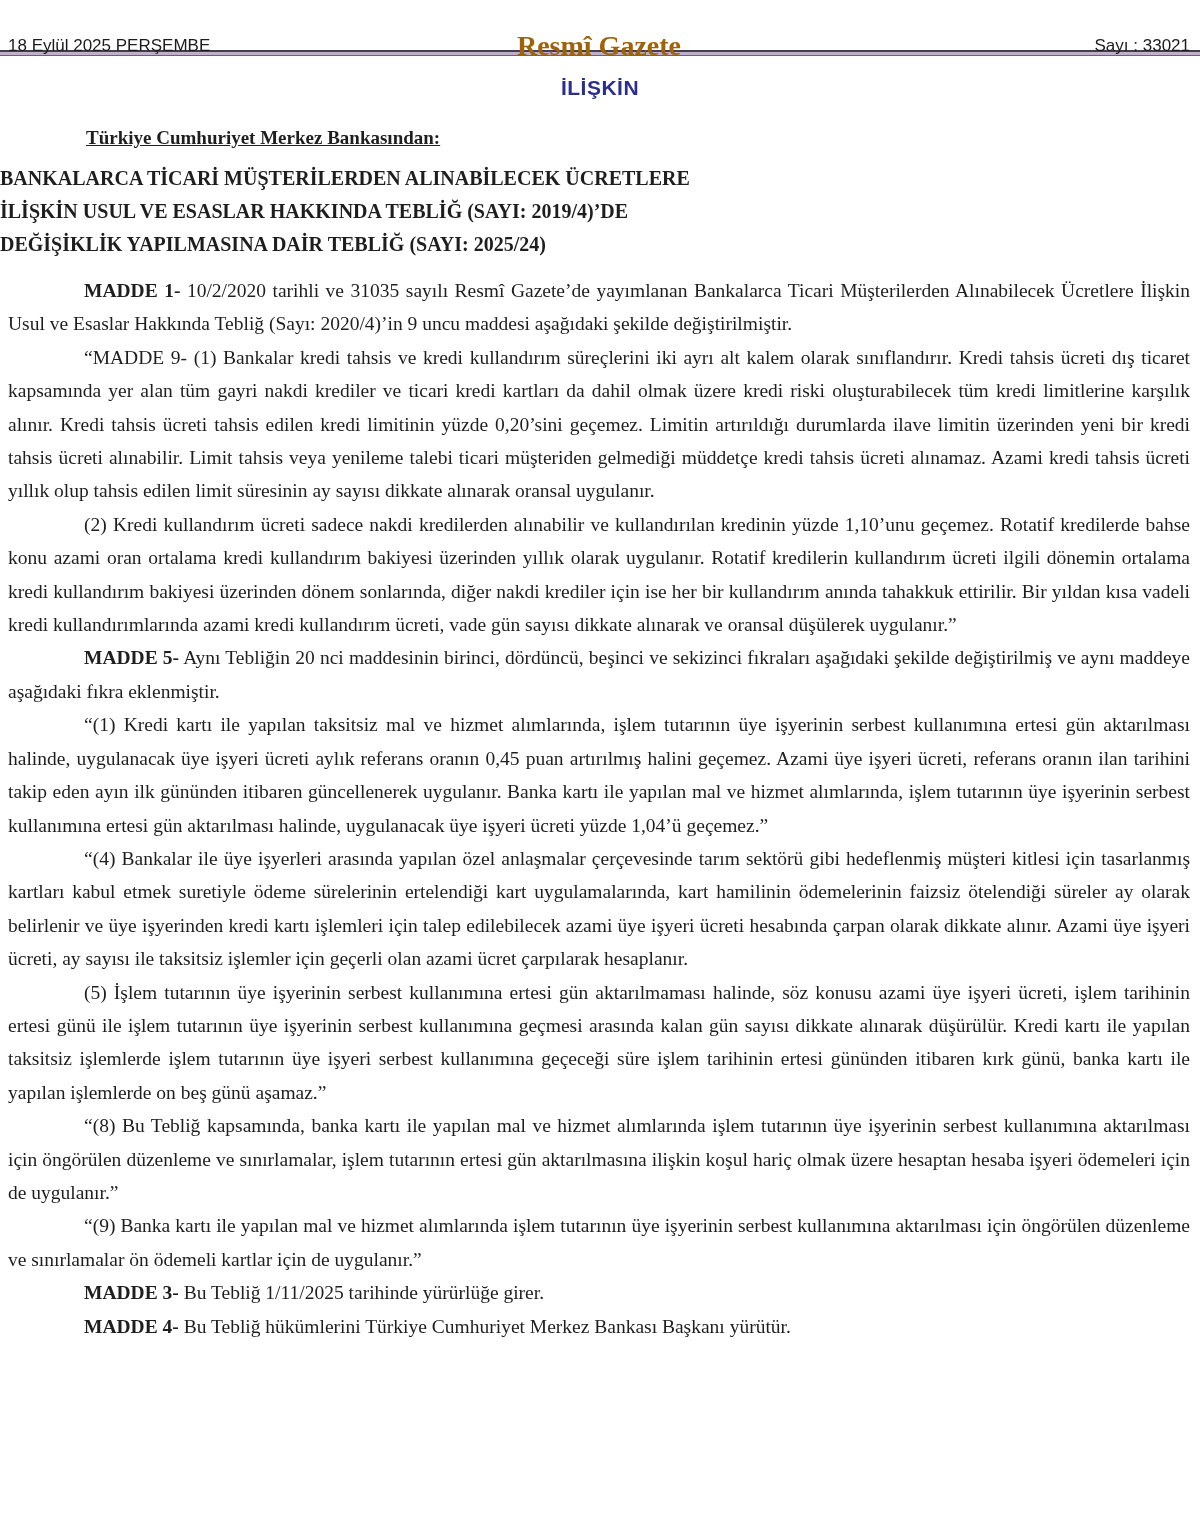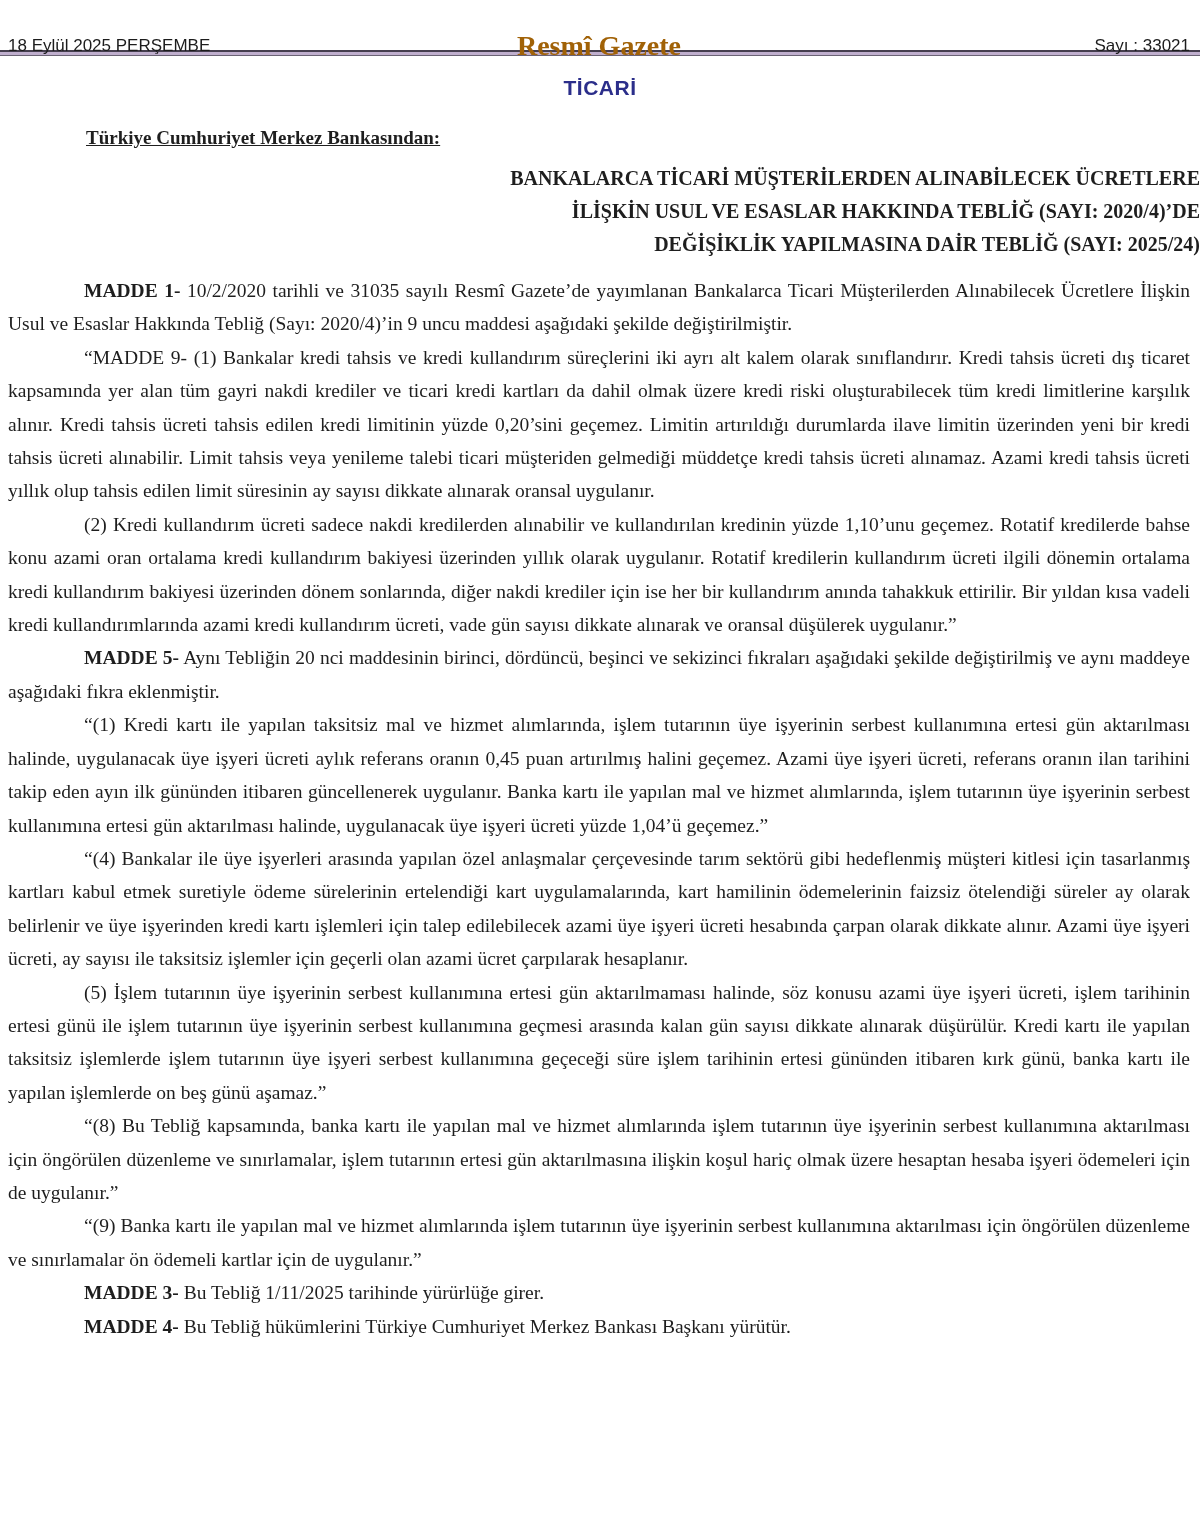--- a/index.html
+++ b/index.html
@@ -54,21 +54,21 @@
   }
   .source-line {
     margin: 27px 0 0 86px;
     font-family: "Liberation Serif", serif;
     font-weight: bold;
     font-size: 19px;
     text-decoration: underline;
   }
   .doc-title {
     margin-top: 13px;
-    text-align: right;
+    text-align: left;
     font-family: "Liberation Serif", serif;
     font-weight: bold;
     font-size: 20px;
     line-height: 33px;
   }
   .doc-body {
     margin: 13px 10px 0 8px;
     font-family: "Liberation Serif", serif;
     font-size: 19.5px;
     line-height: 33.4px;
@@ -84,27 +84,27 @@
 <body>
 
 <header class="masthead">
   <span class="date">18 Eylül 2025 PERŞEMBE</span>
   <h1 class="gazette-title">Resmî Gazete</h1>
   <span class="issue">Sayı : 33021</span>
 </header>
 
 <div class="rule"></div>
 
-<h2 class="section-heading">TİCARİ</h2>
+<h2 class="section-heading">İLİŞKİN</h2>
 
 <p class="source-line">Türkiye Cumhuriyet Merkez Bankasından:</p>
 
 <div class="doc-title">
   <div>BANKALARCA TİCARİ MÜŞTERİLERDEN ALINABİLECEK ÜCRETLERE</div>
-  <div>İLİŞKİN USUL VE ESASLAR HAKKINDA TEBLİĞ (SAYI: 2020/4)’DE</div>
+  <div>İLİŞKİN USUL VE ESASLAR HAKKINDA TEBLİĞ (SAYI: 2019/4)’DE</div>
   <div>DEĞİŞİKLİK YAPILMASINA DAİR TEBLİĞ (SAYI: 2025/24)</div>
 </div>
 
 <main class="doc-body">
     <p class="para"><b>MADDE 1-</b> 10/2/2020 tarihli ve 31035 sayılı Resmî Gazete’de yayımlanan Bankalarca Ticari Müşterilerden Alınabilecek Ücretlere İlişkin Usul ve Esaslar Hakkında Tebliğ (Sayı: 2020/4)’in 9 uncu maddesi aşağıdaki şekilde değiştirilmiştir.</p>
     <p class="para">“MADDE 9- (1) Bankalar kredi tahsis ve kredi kullandırım süreçlerini iki ayrı alt kalem olarak sınıflandırır. Kredi tahsis ücreti dış ticaret kapsamında yer alan tüm gayri nakdi krediler ve ticari kredi kartları da dahil olmak üzere kredi riski oluşturabilecek tüm kredi limitlerine karşılık alınır. Kredi tahsis ücreti tahsis edilen kredi limitinin yüzde 0,20’sini geçemez. Limitin artırıldığı durumlarda ilave limitin üzerinden yeni bir kredi tahsis ücreti alınabilir. Limit tahsis veya yenileme talebi ticari müşteriden gelmediği müddetçe kredi tahsis ücreti alınamaz. Azami kredi tahsis ücreti yıllık olup tahsis edilen limit süresinin ay sayısı dikkate alınarak oransal uygulanır.</p>
     <p class="para">(2) Kredi kullandırım ücreti sadece nakdi kredilerden alınabilir ve kullandırılan kredinin yüzde 1,10’unu geçemez. Rotatif kredilerde bahse konu azami oran ortalama kredi kullandırım bakiyesi üzerinden yıllık olarak uygulanır. Rotatif kredilerin kullandırım ücreti ilgili dönemin ortalama kredi kullandırım bakiyesi üzerinden dönem sonlarında, diğer nakdi krediler için ise her bir kullandırım anında tahakkuk ettirilir. Bir yıldan kısa vadeli kredi kullandırımlarında azami kredi kullandırım ücreti, vade gün sayısı dikkate alınarak ve oransal düşülerek uygulanır.”</p>
     <p class="para"><b>MADDE 5-</b> Aynı Tebliğin 20 nci maddesinin birinci, dördüncü, beşinci ve sekizinci fıkraları aşağıdaki şekilde değiştirilmiş ve aynı maddeye aşağıdaki fıkra eklenmiştir.</p>
     <p class="para">“(1) Kredi kartı ile yapılan taksitsiz mal ve hizmet alımlarında, işlem tutarının üye işyerinin serbest kullanımına ertesi gün aktarılması halinde, uygulanacak üye işyeri ücreti aylık referans oranın 0,45 puan artırılmış halini geçemez. Azami üye işyeri ücreti, referans oranın ilan tarihini takip eden ayın ilk gününden itibaren güncellenerek uygulanır. Banka kartı ile yapılan mal ve hizmet alımlarında, işlem tutarının üye işyerinin serbest kullanımına ertesi gün aktarılması halinde, uygulanacak üye işyeri ücreti yüzde 1,04’ü geçemez.”</p>
     <p class="para">“(4) Bankalar ile üye işyerleri arasında yapılan özel anlaşmalar çerçevesinde tarım sektörü gibi hedeflenmiş müşteri kitlesi için tasarlanmış kartları kabul etmek suretiyle ödeme sürelerinin ertelendiği kart uygulamalarında, kart hamilinin ödemelerinin faizsiz ötelendiği süreler ay olarak belirlenir ve üye işyerinden kredi kartı işlemleri için talep edilebilecek azami üye işyeri ücreti hesabında çarpan olarak dikkate alınır. Azami üye işyeri ücreti, ay sayısı ile taksitsiz işlemler için geçerli olan azami ücret çarpılarak hesaplanır.</p>

